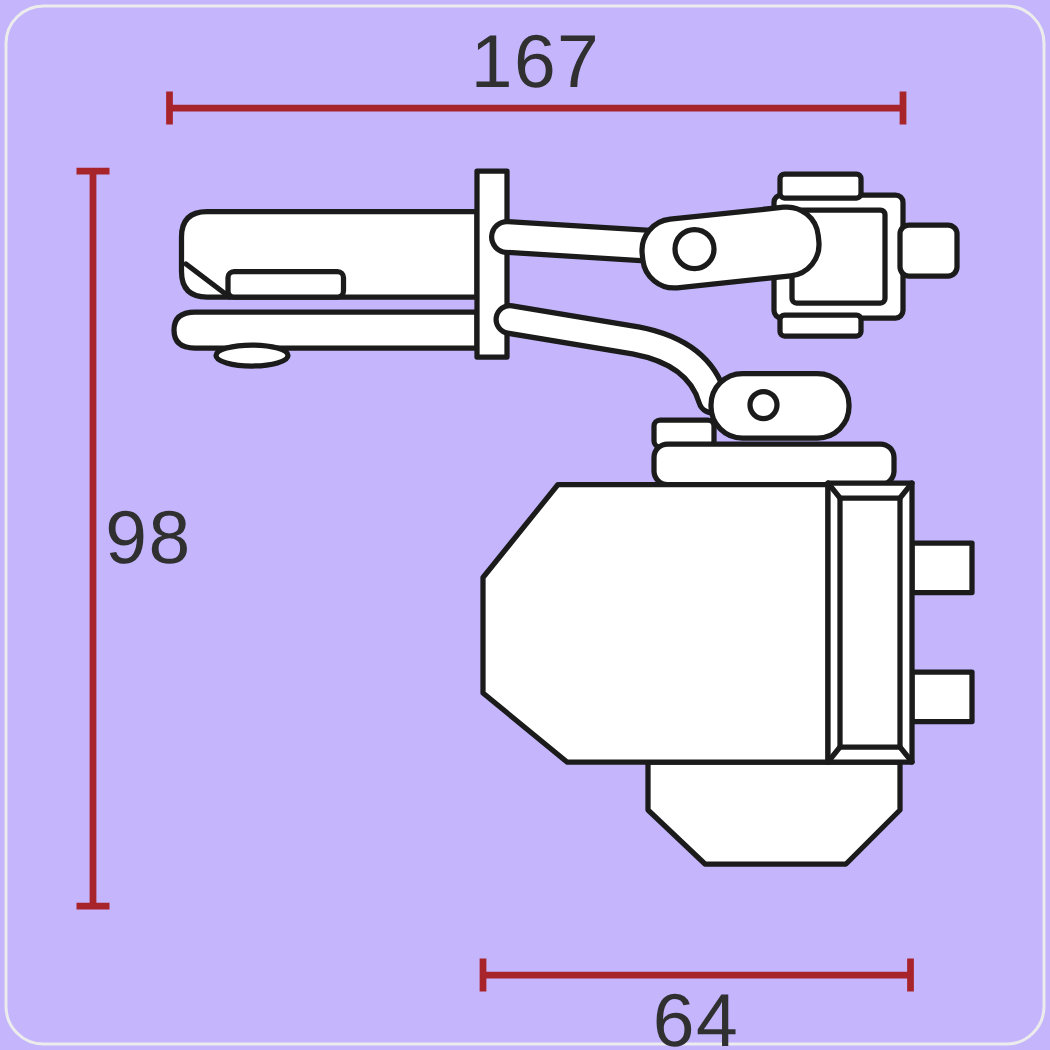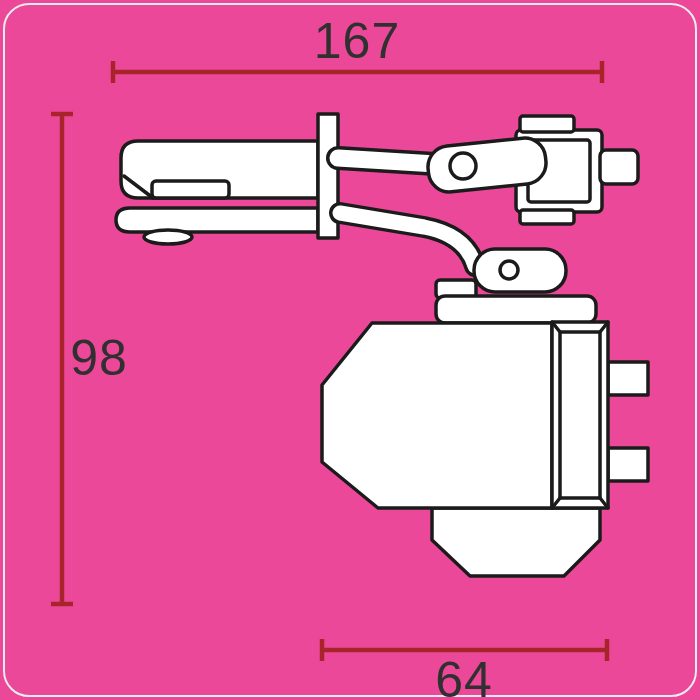--- a/index.html
+++ b/index.html
@@ -1,19 +1,19 @@
 <!DOCTYPE html>
 <html><head>
 <meta charset="utf-8">
 <style>
   html,body{margin:0;padding:0;background:#ffffff;}
   .canvas{
     position:relative;
     width:700px;height:700px;
-    background:#ec4899;
+    background:#c4b5fd;
     overflow:hidden;
     font-family:"Liberation Sans", sans-serif;
   }
   .frame{
     position:absolute;inset:3px;
     border:2px solid #ececec;
     border-radius:26px;
     pointer-events:none;
   }
   svg{position:absolute;left:0;top:0;}

